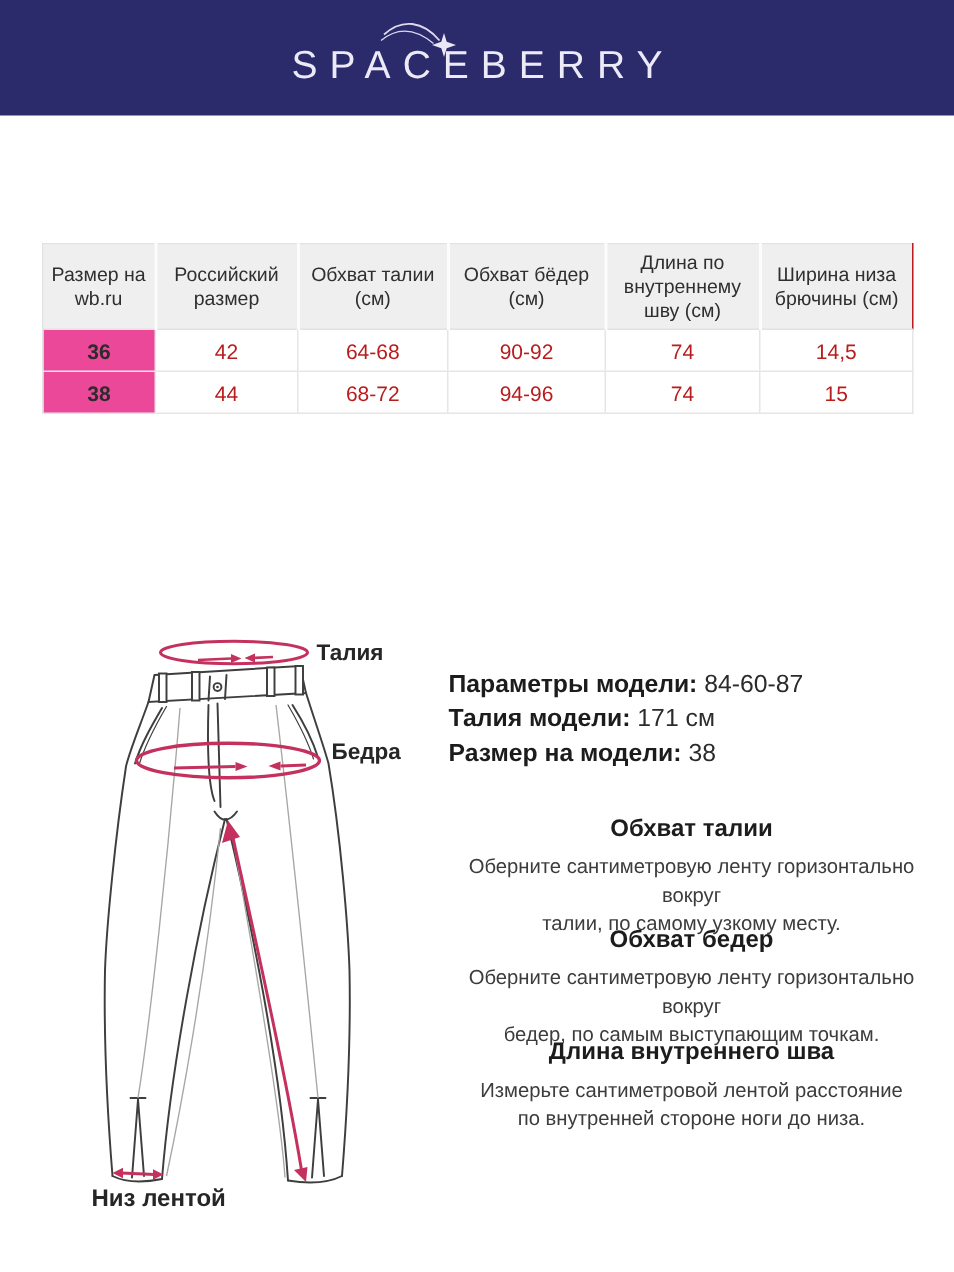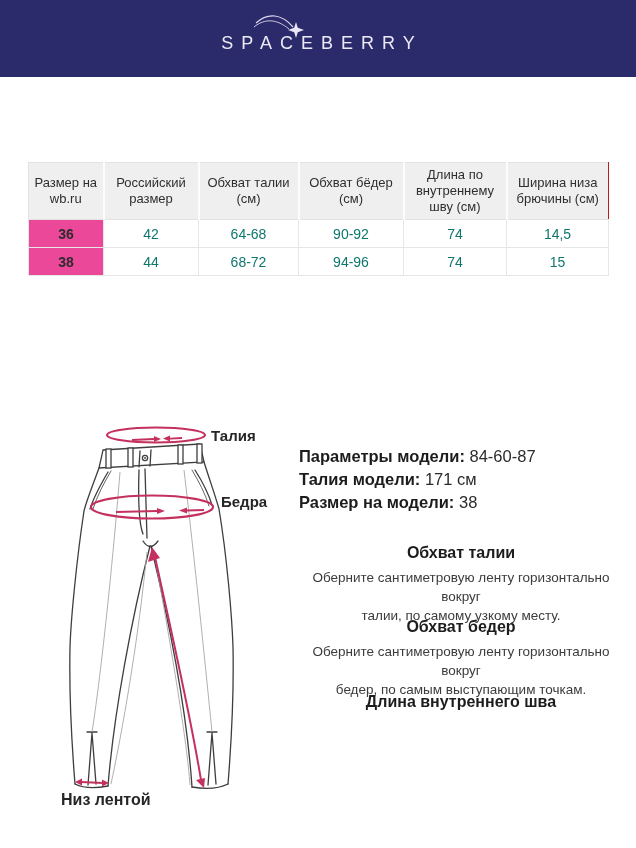--- a/index.html
+++ b/index.html
@@ -7,40 +7,40 @@
   .page {
     position:relative; width:636px; height:848px; background:#fff; overflow:hidden;
     font-family:"Liberation Sans","DejaVu Sans",sans-serif; color:#2e2e2e;
   }
   
   .brand-bar {
     position:absolute; left:0; top:0; width:636px; height:77px;
     background:#2b2a6b; display:flex; align-items:center; justify-content:center;
   }
   .brand-logo {
-    color:#eceaf6; font-size:18px; letter-spacing:8px; padding-left:8px;
+    color:#eceaf6; font-size:26px; letter-spacing:8px; padding-left:8px;
     font-weight:400; margin-top:10px;
   }
   .star-svg { position:absolute; left:252px; top:9px; }
   
   .size-table {
     position:absolute; left:28px; top:162px; width:580px;
     border-collapse:collapse; table-layout:fixed;
   }
   .size-table th {
     background:#efefef; font-weight:400; font-size:13px; color:#2f2f2f;
     text-align:center; vertical-align:middle; height:56px; line-height:16px;
     border:1px solid #e2e2e2; border-left:2px solid #fcfcfc; border-right:2px solid #fcfcfc;
     padding:4px 4px;
   }
   .size-table th:first-child { border-left:1px solid #e2e2e2; }
   .size-table th:last-child { border-right:1px solid #b91c1c; }
   .size-table td {
     border:1px solid #e6e6e6; text-align:center; vertical-align:middle;
-    height:28px; font-size:14px; color:#0f766e; background:#fff;
+    height:28px; font-size:14px; color:#b91c1c; background:#fff;
   }
   .size-table td.first-col { background:#ec4899; font-weight:700; color:#2c2c2c; }
   
   .diagram-svg { position:absolute; left:40px; top:412px; }
   .diagram-label {
     position:absolute; font-weight:700; font-size:15px; color:#262626; line-height:19px;
   }
   .label-waist  { left:211px; top:426px; }
   .label-hips   { left:221px; top:492px; }
   .label-inseam { left:191px; top:552px; width:108px; }
@@ -199,15 +199,17 @@
     <div class="guide-text">Оберните сантиметровую ленту горизонтально вокруг
 талии, по самому узкому месту.</div>
   </div>
   <div class="guide guide-2">
     <div class="guide-title">Обхват бедер</div>
     <div class="guide-text">Оберните сантиметровую ленту горизонтально вокруг
 бедер, по самым выступающим точкам.</div>
   </div>
   <div class="guide guide-3">
     <div class="guide-title">Длина внутреннего шва</div>
+    <div class="guide-text">Измерьте сантиметровой лентой расстояние
+по внутренней стороне ноги до низа.</div>
   </div>
 
 </div>
 
 </body></html>

